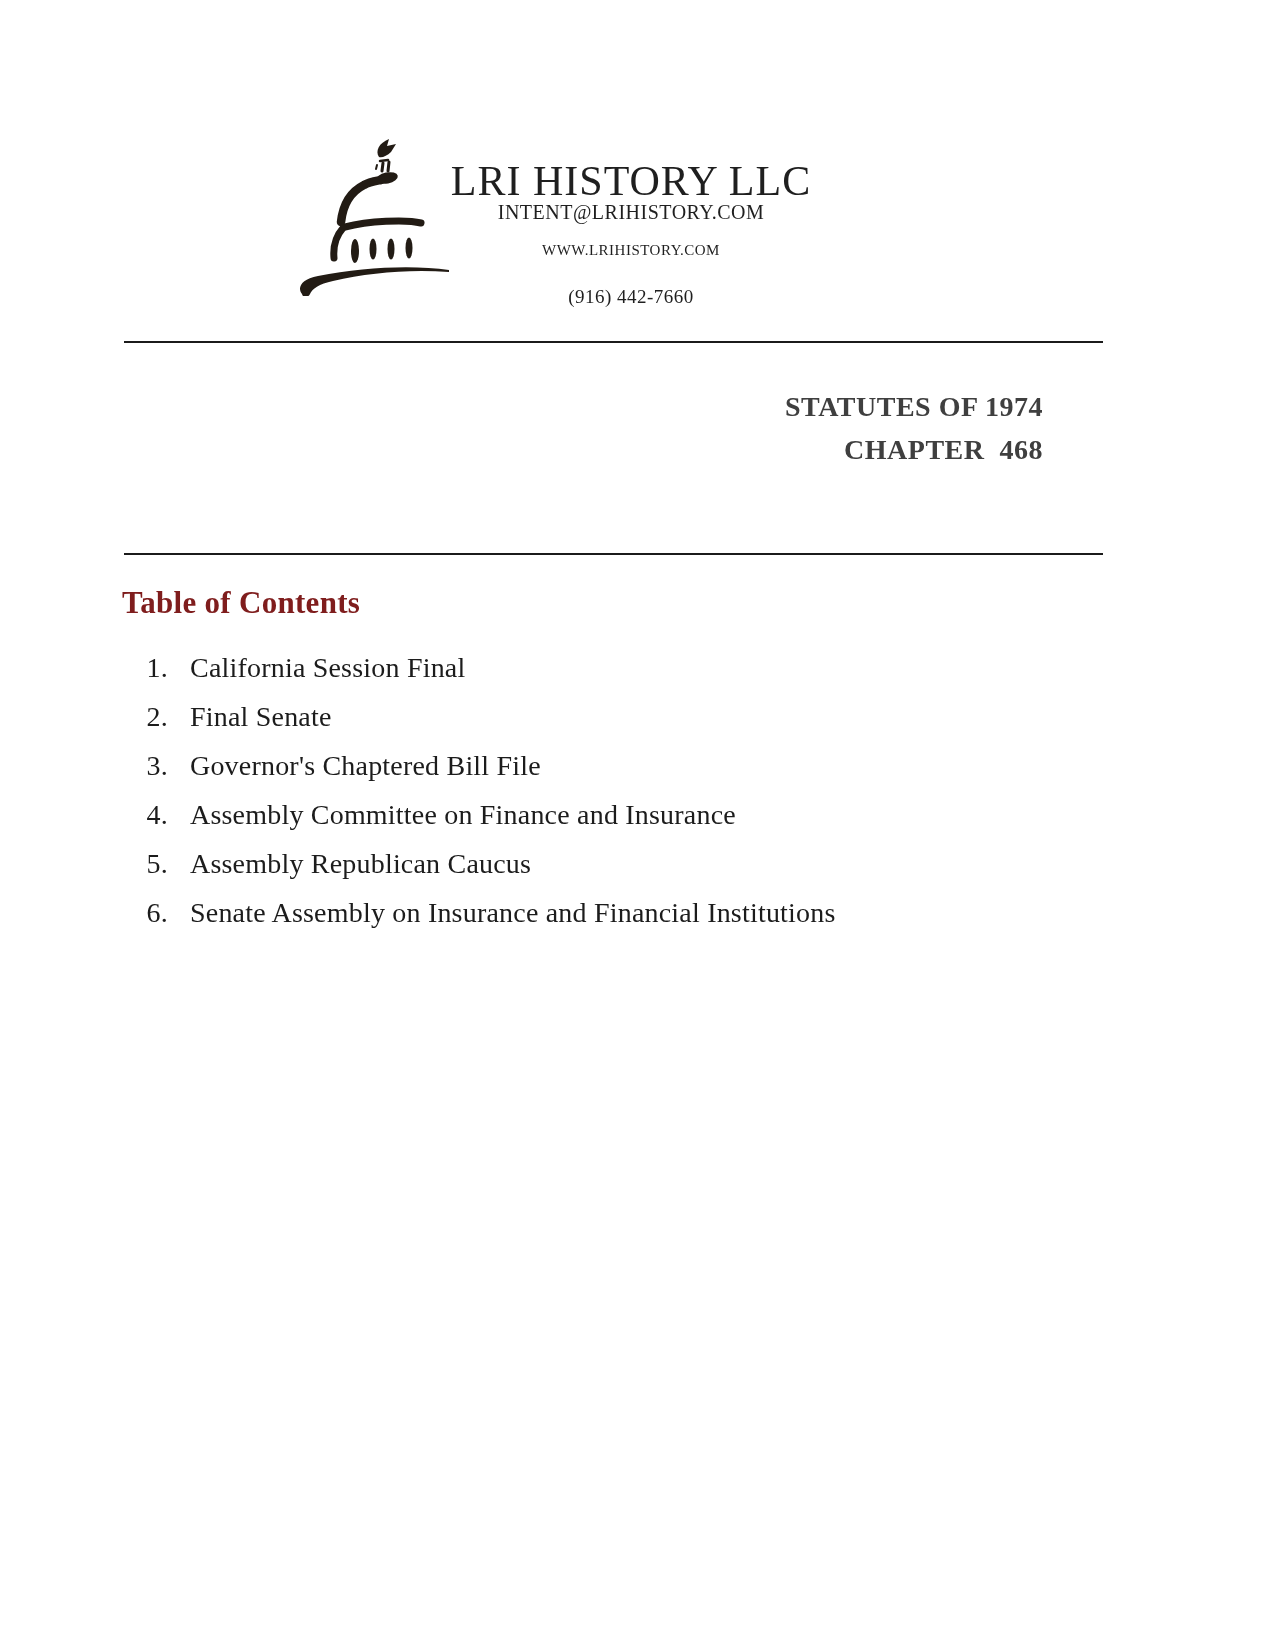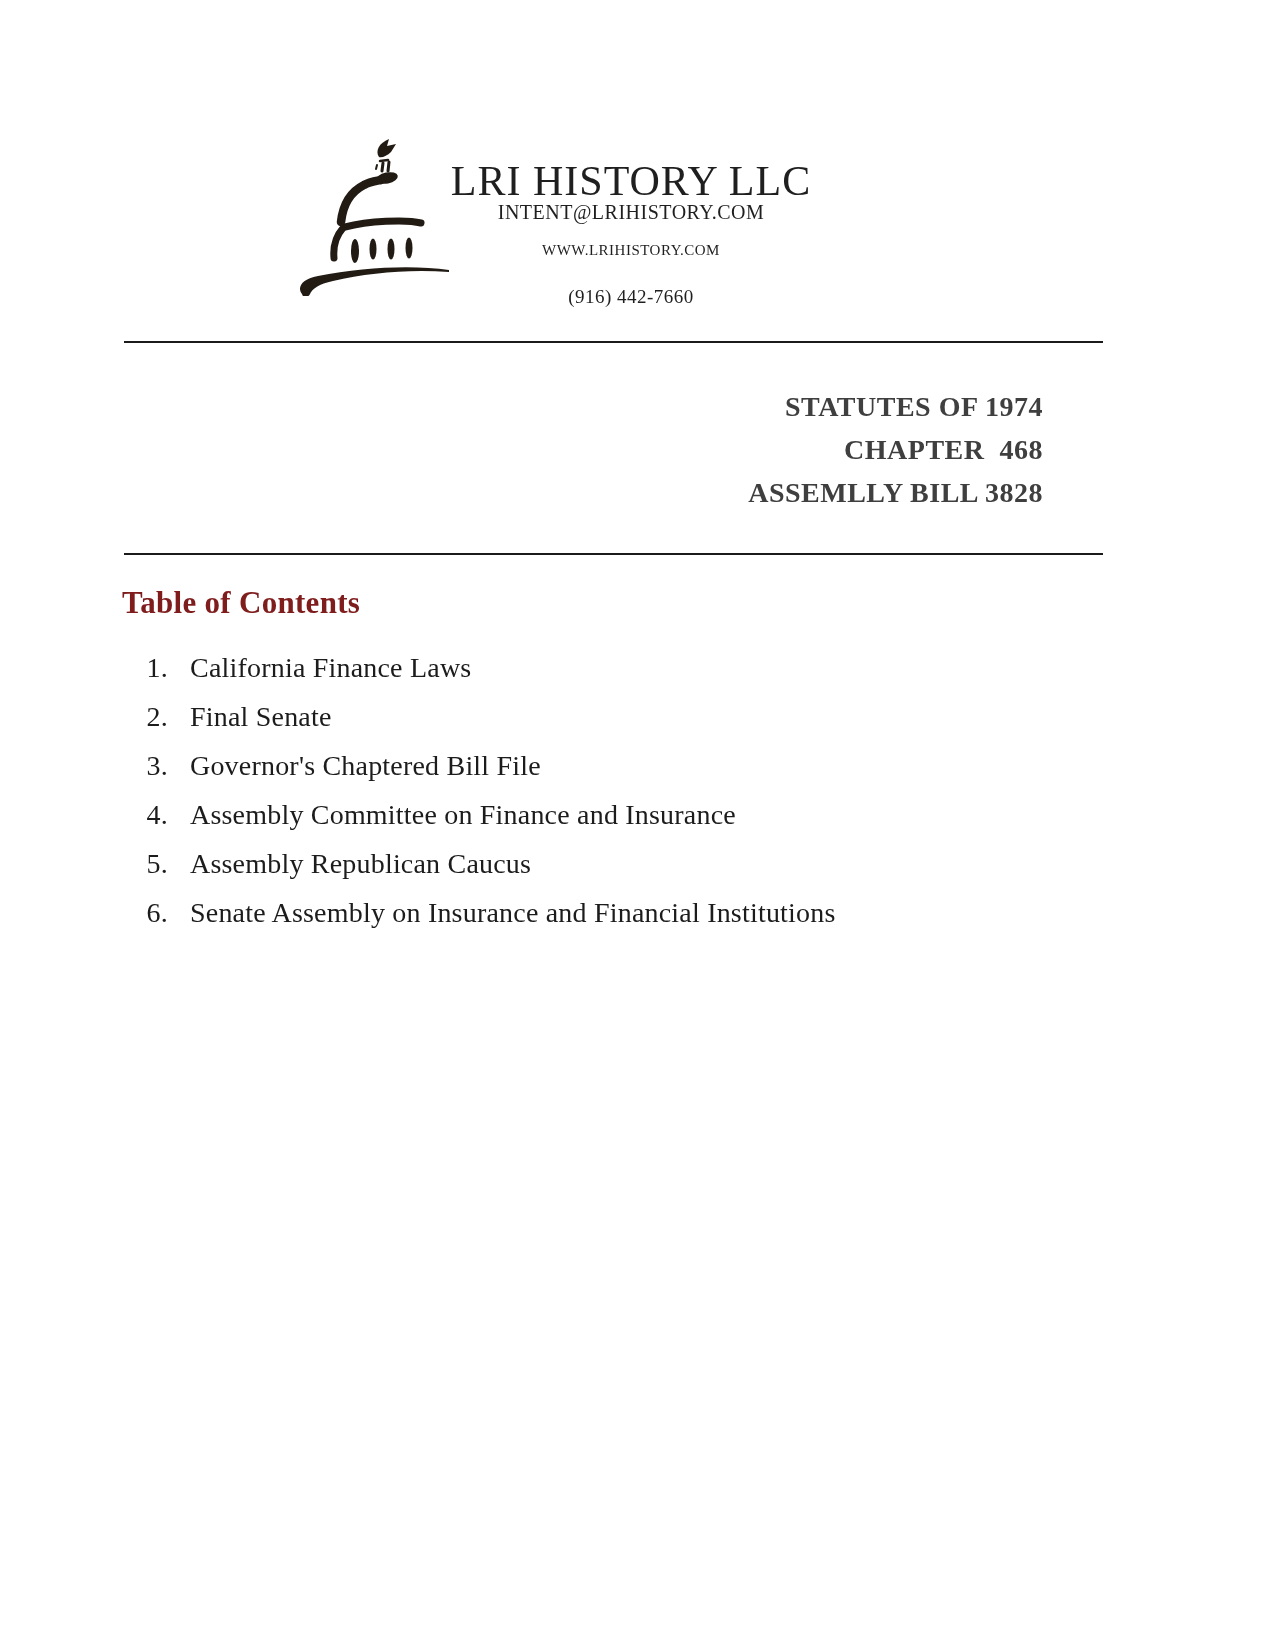--- a/index.html
+++ b/index.html
@@ -135,31 +135,30 @@
   <div class="letterhead-line company">LRI HISTORY LLC</div>
   <div class="letterhead-line email">INTENT@LRIHISTORY.COM</div>
   <div class="letterhead-line website">WWW.LRIHISTORY.COM</div>
   <div class="letterhead-line phone">(916) 442-7660</div>
 
   <div class="rule rule-top"></div>
 
   <div class="ref-block">
     <div class="ref-line">STATUTES OF 1974</div>
     <div class="ref-line">CHAPTER  468</div>
-    <div class="ref-line">ASSEMLLY BILL 3828</div>
   </div>
 
   <div class="rule rule-bottom"></div>
 
   <h1 class="toc-title">Table of Contents</h1>
 
   <div>
     <div class="toc-row">
       <span class="toc-num">1.</span>
-      <span class="toc-label">California Finance Laws</span>
+      <span class="toc-label">California Session Final</span>
     </div>
     <div class="toc-row">
       <span class="toc-num">2.</span>
       <span class="toc-label">Final Senate</span>
     </div>
     <div class="toc-row">
       <span class="toc-num">3.</span>
       <span class="toc-label">Governor's Chaptered Bill File</span>
     </div>
     <div class="toc-row">

